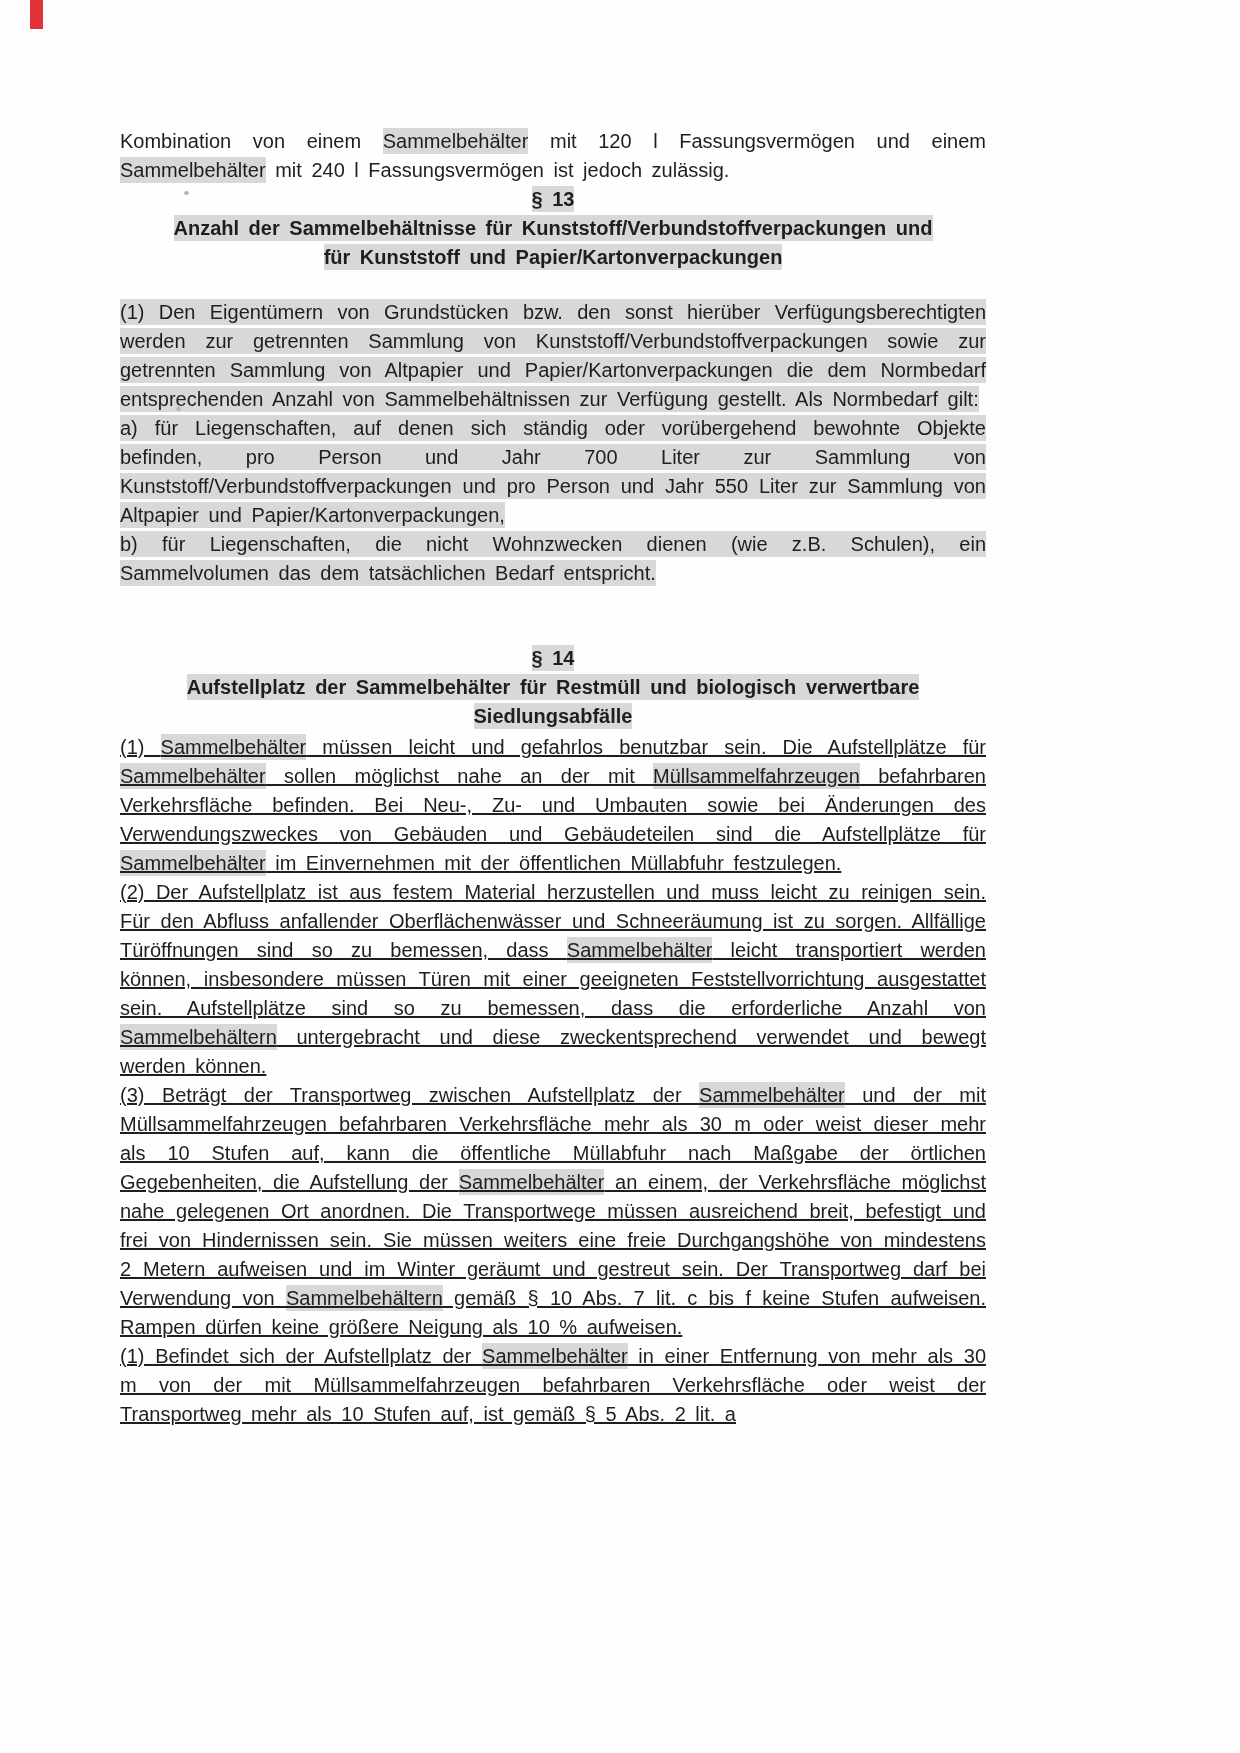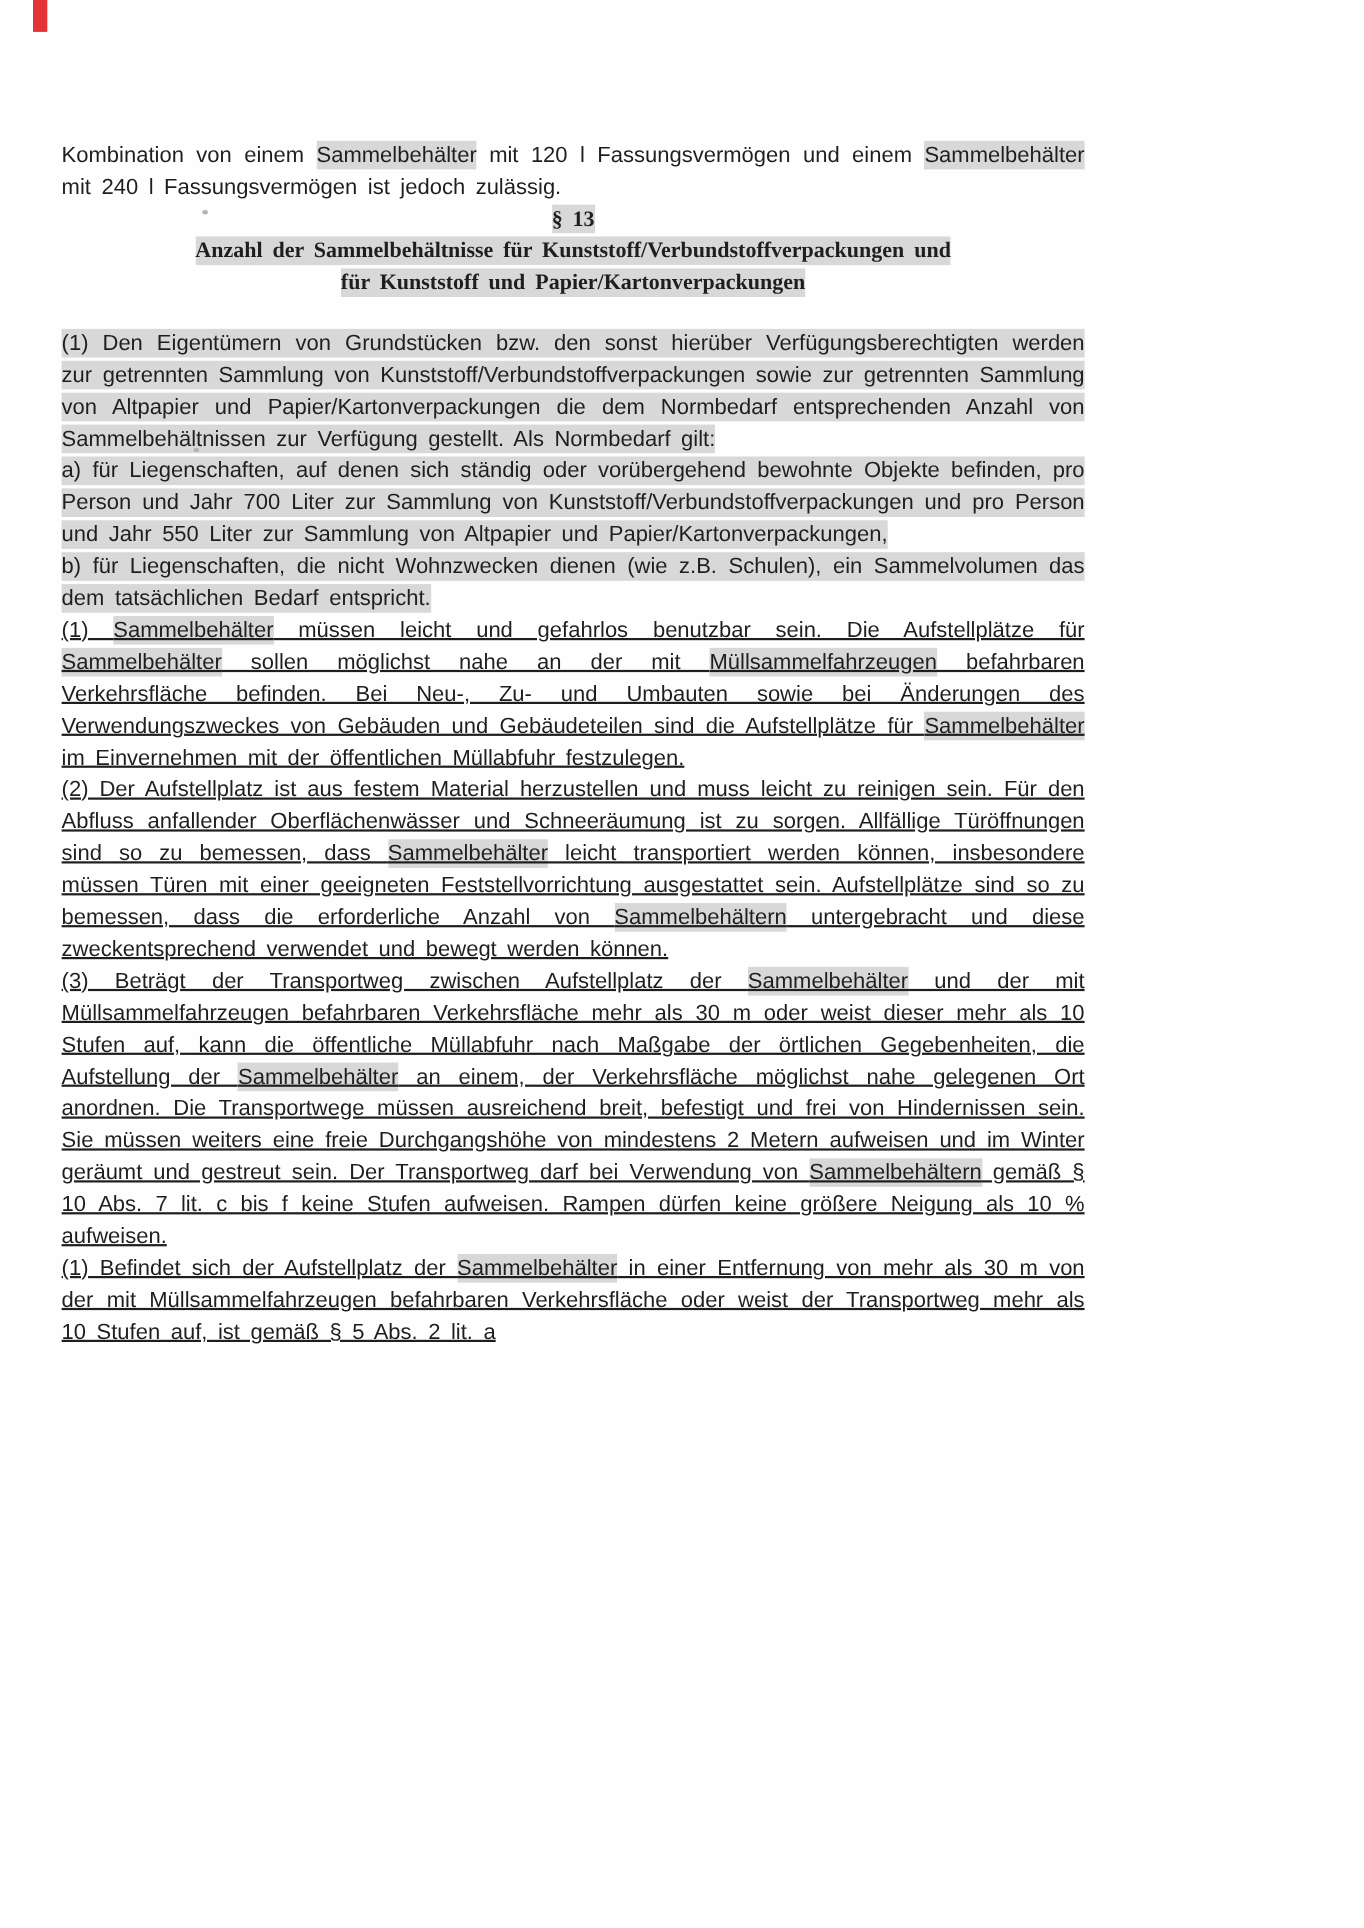--- a/index.html
+++ b/index.html
@@ -8,42 +8,41 @@
     width: 1240px;
     height: 1753px;
     background: #fefefe;
     overflow: hidden;
     font-family: "Liberation Sans", "DejaVu Sans", sans-serif;
     color: #1e1e1e;
   }
   .col {
     box-sizing: border-box;
     width: 1240px;
-    padding: 127px 254px 0 56px;
+    padding: 127px 254px 0 120px;
     font-size: 20px;
     line-height: 29px;
     word-spacing: 4px;
   }
   p.body {
     margin: 0;
     text-align: justify;
   }
   .intro { margin-bottom: 56px; }
   .hl {
     background: #d8d8d8;
     padding: 2px 0;
     box-decoration-break: clone;
     -webkit-box-decoration-break: clone;
   }
   .seg { background: transparent; }
   .sec-head {
     text-align: center;
     font-weight: 700;
     margin: 0;
-    font-family: Liberation Serif, serif;
   }
   .sec-head .hnum { display: block; }
   .sec13-head { margin-bottom: 26px; }
   .sec14-head { margin-top: 56px; margin-bottom: 2px; }
   .p14 { margin-top: 13px; text-decoration: underline; }
   .p14-first { margin-top: 4px; }
   
   .red-mark {
     position: absolute;
     left: 30px; top: 0;
@@ -74,20 +73,25 @@
     <div class="sec-head sec13-head">
       <span class="hnum"><span class="hl">§ 13</span></span>
       <span class="hline"><span class="hl">Anzahl der Sammelbehältnisse für Kunststoff/Verbundstoffverpackungen und</span></span><br>
       <span class="hline"><span class="hl">für Kunststoff und Papier/Kartonverpackungen</span></span>
     </div>
 
     <p class="body"><span class="hl">(1) Den Eigentümern von Grundstücken bzw. den sonst hierüber Verfügungsberechtigten werden zur getrennten Sammlung von Kunststoff/Verbundstoffverpackungen sowie zur getrennten Sammlung von Altpapier und Papier/Kartonverpackungen die dem Normbedarf entsprechenden Anzahl von Sammelbehältnissen zur Verfügung gestellt. Als Normbedarf gilt:</span></p>
     <p class="body"><span class="hl">a) für Liegenschaften, auf denen sich ständig oder vorübergehend bewohnte Objekte befinden, pro Person und Jahr 700 Liter zur Sammlung von Kunststoff/Verbundstoffverpackungen und pro Person und Jahr 550 Liter zur Sammlung von Altpapier und Papier/Kartonverpackungen,</span></p>
     <p class="body"><span class="hl">b) für Liegenschaften, die nicht Wohnzwecken dienen (wie z.B. Schulen), ein Sammelvolumen das dem tatsächlichen Bedarf entspricht.</span></p>
 
+    <div class="sec-head sec14-head">
+      <span class="hnum"><span class="hl">§ 14</span></span>
+      <span class="hline"><span class="hl">Aufstellplatz der Sammelbehälter für Restmüll und biologisch verwertbare</span></span><br>
+      <span class="hline"><span class="hl">Siedlungsabfälle</span></span>
+    </div>
 
     <p class="body p14 p14-first"><span class="seg">(1) </span><span class="hl">Sammelbehälter</span><span class="seg"> müssen leicht und gefahrlos benutzbar sein. Die Aufstellplätze für </span><span class="hl">Sammelbehälter</span><span class="seg"> sollen möglichst nahe an der mit </span><span class="hl">Müllsammelfahrzeugen</span><span class="seg"> befahrbaren Verkehrsfläche befinden. Bei Neu-, Zu- und Umbauten sowie bei Änderungen des Verwendungszweckes von Gebäuden und Gebäudeteilen sind die Aufstellplätze für </span><span class="hl">Sammelbehälter</span><span class="seg"> im Einvernehmen mit der öffentlichen Müllabfuhr festzulegen.</span></p>
     <p class="body p14"><span class="seg">(2) Der Aufstellplatz ist aus festem Material herzustellen und muss leicht zu reinigen sein. Für den Abfluss anfallender Oberflächenwässer und Schneeräumung ist zu sorgen. Allfällige Türöffnungen sind so zu bemessen, dass </span><span class="hl">Sammelbehälter</span><span class="seg"> leicht transportiert werden können, insbesondere müssen Türen mit einer geeigneten Feststellvorrichtung ausgestattet sein. Aufstellplätze sind so zu bemessen, dass die erforderliche Anzahl von </span><span class="hl">Sammelbehältern</span><span class="seg"> untergebracht und diese zweckentsprechend verwendet und bewegt werden können.</span></p>
     <p class="body p14"><span class="seg">(3) Beträgt der Transportweg zwischen Aufstellplatz der </span><span class="hl">Sammelbehälter</span><span class="seg"> und der mit Müllsammelfahrzeugen befahrbaren Verkehrsfläche mehr als 30 m oder weist dieser mehr als 10 Stufen auf, kann die öffentliche Müllabfuhr nach Maßgabe der örtlichen Gegebenheiten, die Aufstellung der </span><span class="hl">Sammelbehälter</span><span class="seg"> an einem, der Verkehrsfläche möglichst nahe gelegenen Ort anordnen. Die Transportwege müssen ausreichend breit, befestigt und frei von Hindernissen sein. Sie müssen weiters eine freie Durchgangshöhe von mindestens 2 Metern aufweisen und im Winter geräumt und gestreut sein. Der Transportweg darf bei Verwendung von </span><span class="hl">Sammelbehältern</span><span class="seg"> gemäß § 10 Abs. 7 lit. c bis f keine Stufen aufweisen. Rampen dürfen keine größere Neigung als 10 % aufweisen.</span></p>
     <p class="body p14"><span class="seg">(1) Befindet sich der Aufstellplatz der </span><span class="hl">Sammelbehälter</span><span class="seg"> in einer Entfernung von mehr als 30 m von der mit Müllsammelfahrzeugen befahrbaren Verkehrsfläche oder weist der Transportweg mehr als 10 Stufen auf, ist gemäß § 5 Abs. 2 lit. a</span></p>
 
   </div>
 </div>
 
 </body></html>

